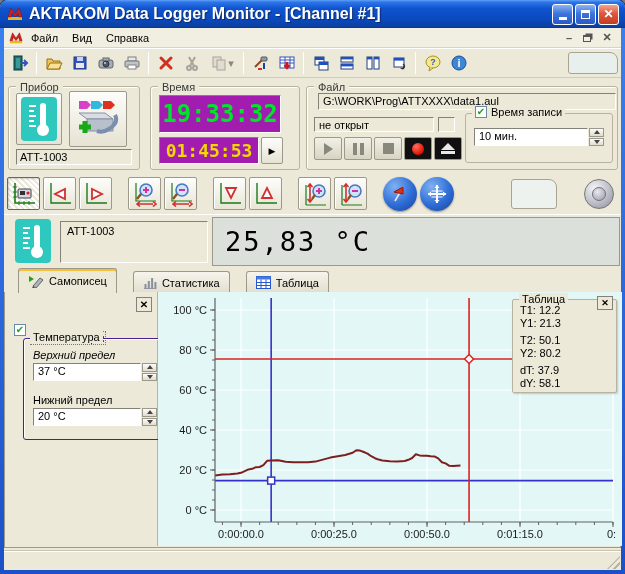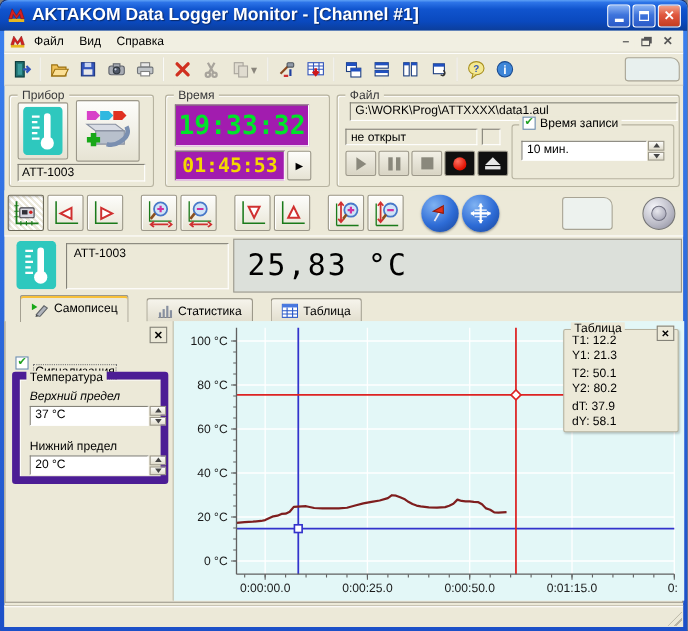--- a/index.html
+++ b/index.html
@@ -95,21 +95,21 @@
   .tabstrip { position:absolute; left:0; top:239px; width:617px; height:26px; display:flex; align-items:flex-end; padding-left:14px;gap:15px; }
   .tab { height:22px; display:flex; align-items:center; gap:5px; padding:0 9px; border:1px solid #9C988A; border-bottom:none; border-radius:3px 3px 0 0; background:linear-gradient(180deg,#F6F4EC,#E2DECE); margin-right:1px; }
   .tab.active { height:25px; background:#ECE9D8; box-shadow:inset 0 2px 0 #F8C038; position:relative; z-index:2; }
 
   
   .content { position:absolute; left:0; top:264px; width:617px; height:256px; border:1px solid #9C988A; border-top:none; background:#ECE9D8; }
   .sidebar { position:absolute; left:0; top:0; width:153px; height:254px; border-right:1px solid #B7B3A0; }
   .side-close { position:absolute; right:5px; top:5px; width:16px; height:15px; border:1px solid #848278; background:#ECE9D8; display:flex; align-items:center; justify-content:center; font-size:10px; font-weight:bold; }
   .alarm-row { position:absolute; left:9px; top:24px; display:flex; align-items:center; gap:5px; }
   .alarm-row .lbl { outline:1px dotted #777; padding:0 1px;margin-top:16px; }
-  .gb-temp { position:absolute; left:6px; top:46px; width:142px; height:102px; border:7px solid #4c1d95; border-radius:3px; box-shadow:inset 1px 1px 0 #fff; }
+  .gb-temp { position:absolute; left:18px; top:46px; width:142px; height:102px; border:1px solid #4c1d95; border-radius:3px; box-shadow:inset 1px 1px 0 #fff; }
   .gb-temp .cap { position:absolute; top:-8px; left:6px; background:#ECE9D8; padding:0 3px; }
   .limit-lbl1 { position:absolute; left:9px; top:10px;font-style:italic; }
   .limit-lbl2 { position:absolute; left:9px; top:55px; }
   .sp1 { left:9px; top:24px; width:124px; }
   .sp2 { left:9px; top:69px; width:124px; }
 
   .chart-wrap { position:absolute; left:153px; top:0; width:464px; height:254px; background:#E3F7F7; }
   .cursor-panel { position:absolute; left:354px; top:7px; width:105px; height:94px; background:#ECE9D8; border:1px solid #B7B3A0; border-radius:2px; box-shadow:1px 1px 2px #00000030; padding:4px 7px 0 7px; }
   .cursor-title { position:absolute; top:-7px; left:6px; background:#ECE9D8; padding:0 3px; }
   .cursor-close { position:absolute; right:3px; top:-4px; width:16px; height:14px; border:1px solid #848278; background:#ECE9D8; display:flex; align-items:center; justify-content:center; font-size:9px; font-weight:bold; }

